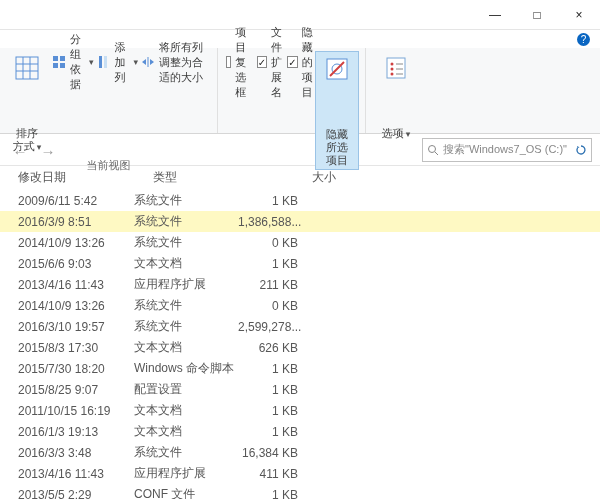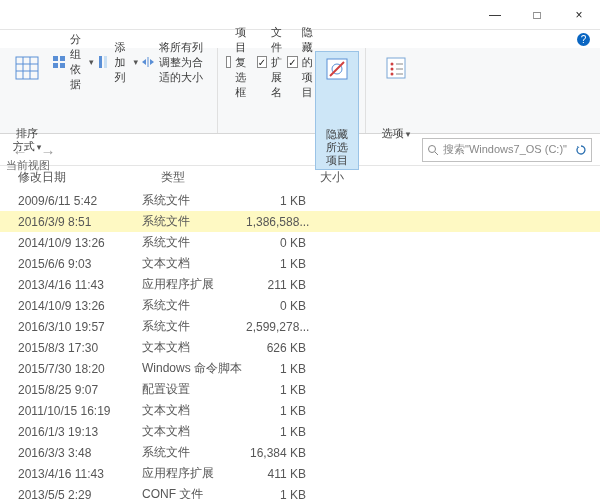--- a/index.html
+++ b/index.html
@@ -4,42 +4,42 @@
 <style>
 * { box-sizing: border-box; margin: 0; padding: 0; }
 body { font-family: "Microsoft YaHei", "Segoe UI", sans-serif; font-size: 12px; color: #333; background: #fff; width: 600px; height: 501px; overflow: hidden; }
 .titlebar { height: 30px; display: flex; justify-content: flex-end; align-items: center; background: #fff; border-bottom: 1px solid #e5e5e5; }
 .titlebar .btn { width: 42px; height: 28px; display: flex; align-items: center; justify-content: center; color: #222; }
 .helpbar { height: 18px; display: flex; justify-content: flex-end; align-items: center; padding-right: 10px; }
 .help-circle { width: 13px; height: 13px; border-radius: 50%; background: #0a66c2; color: #fff; font-size: 10px; display: flex; align-items: center; justify-content: center; }
 .ribbon { display: flex; background: #f7f8f9; border-bottom: 1px solid #d6d6d6; height: 86px; }
 .rgroup { border-right: 1px solid #e0e0e0; padding: 3px 6px 0; display: flex; flex-direction: column; }
 .rgroup-body { flex: 1; display: flex; }
-.rgroup-label { font-size: 11px; color: #6a6a6a; padding: 2px 0 3px; }
+.rgroup-label { text-align: center; font-size: 11px; color: #6a6a6a; padding: 2px 0 3px; }
 .bigbtn { display: flex; flex-direction: column; align-items: center; justify-content: flex-start; padding: 2px 6px; width: 52px; gap: 43px; }
 .bigbtn .icon { width: 30px; height: 30px; display: flex; align-items: center; justify-content: center; margin-bottom: 1px; }
 .bigbtn .lbl { font-size: 11px; text-align: center; line-height: 13px; color: #3b3b3b; }
 .smallstack { display: flex; flex-direction: row; justify-content: flex-start; gap: 3px; padding-top: 2px; }
 .smallrow { display: flex; align-items: center; gap: 4px; font-size: 11px; color: #3b3b3b; height: 18px; }
 .smallrow .micon { width: 16px; height: 16px; display: flex; align-items: center; justify-content: center; }
 .dropdown-arrow { font-size: 9px; color: #555; margin-left: 2px; }
 .cb { width: 12px; height: 12px; border: 1px solid #888; display: inline-flex; align-items: center; justify-content: center; background: #fff; font-size: 10px; color: #222; }
 .selected { background: #cde6f7; border: 1px solid #9ac3e6; }
 .navbar { height: 32px; display: flex; align-items: center; padding: 4px 8px; gap: 4px; border-bottom: 1px solid #e5e5e5; }
 .navarrow { width: 24px; height: 24px; border-radius: 50%; color: #9a9a9a; display: flex; align-items: center; justify-content: center; font-size: 15px; }
 .addr { flex: 1; }
 .searchbox { width: 170px; height: 24px; border: 1px solid #c0c0c0; display: flex; align-items: center; padding: 0 4px; background: #fff; }
 .searchbox .sicon { color: #888; margin-right: 4px; }
 .searchbox .stxt { flex: 1; color: #888; font-size: 11px; overflow: hidden; white-space: nowrap; }
 .searchbox .refresh { color: #2a6fb0; margin-left: 4px; }
 .list { overflow: auto; height: 333px; }
 .listhead, .row { display: flex; padding-left: 18px; }
 .listhead { height: 24px; align-items: center; color: #555; font-size: 12px; border-bottom: 1px solid transparent; gap: 19px; }
 .col-date { width: 116px; }
-.col-type { width: 104px; margin-left: 8px; }
+.col-type { width: 104px; }
 .col-size { width: 68px; text-align: right; padding-right: 8px; }
 .row { height: 21px; align-items: center; font-size: 12px; color: #575757; }
 .row.sel { background: #fef9c3; }
 svg { display: block; }
 </style>
 </head>
 <body>
 
 <div class="titlebar">
   <div class="btn">—</div>

